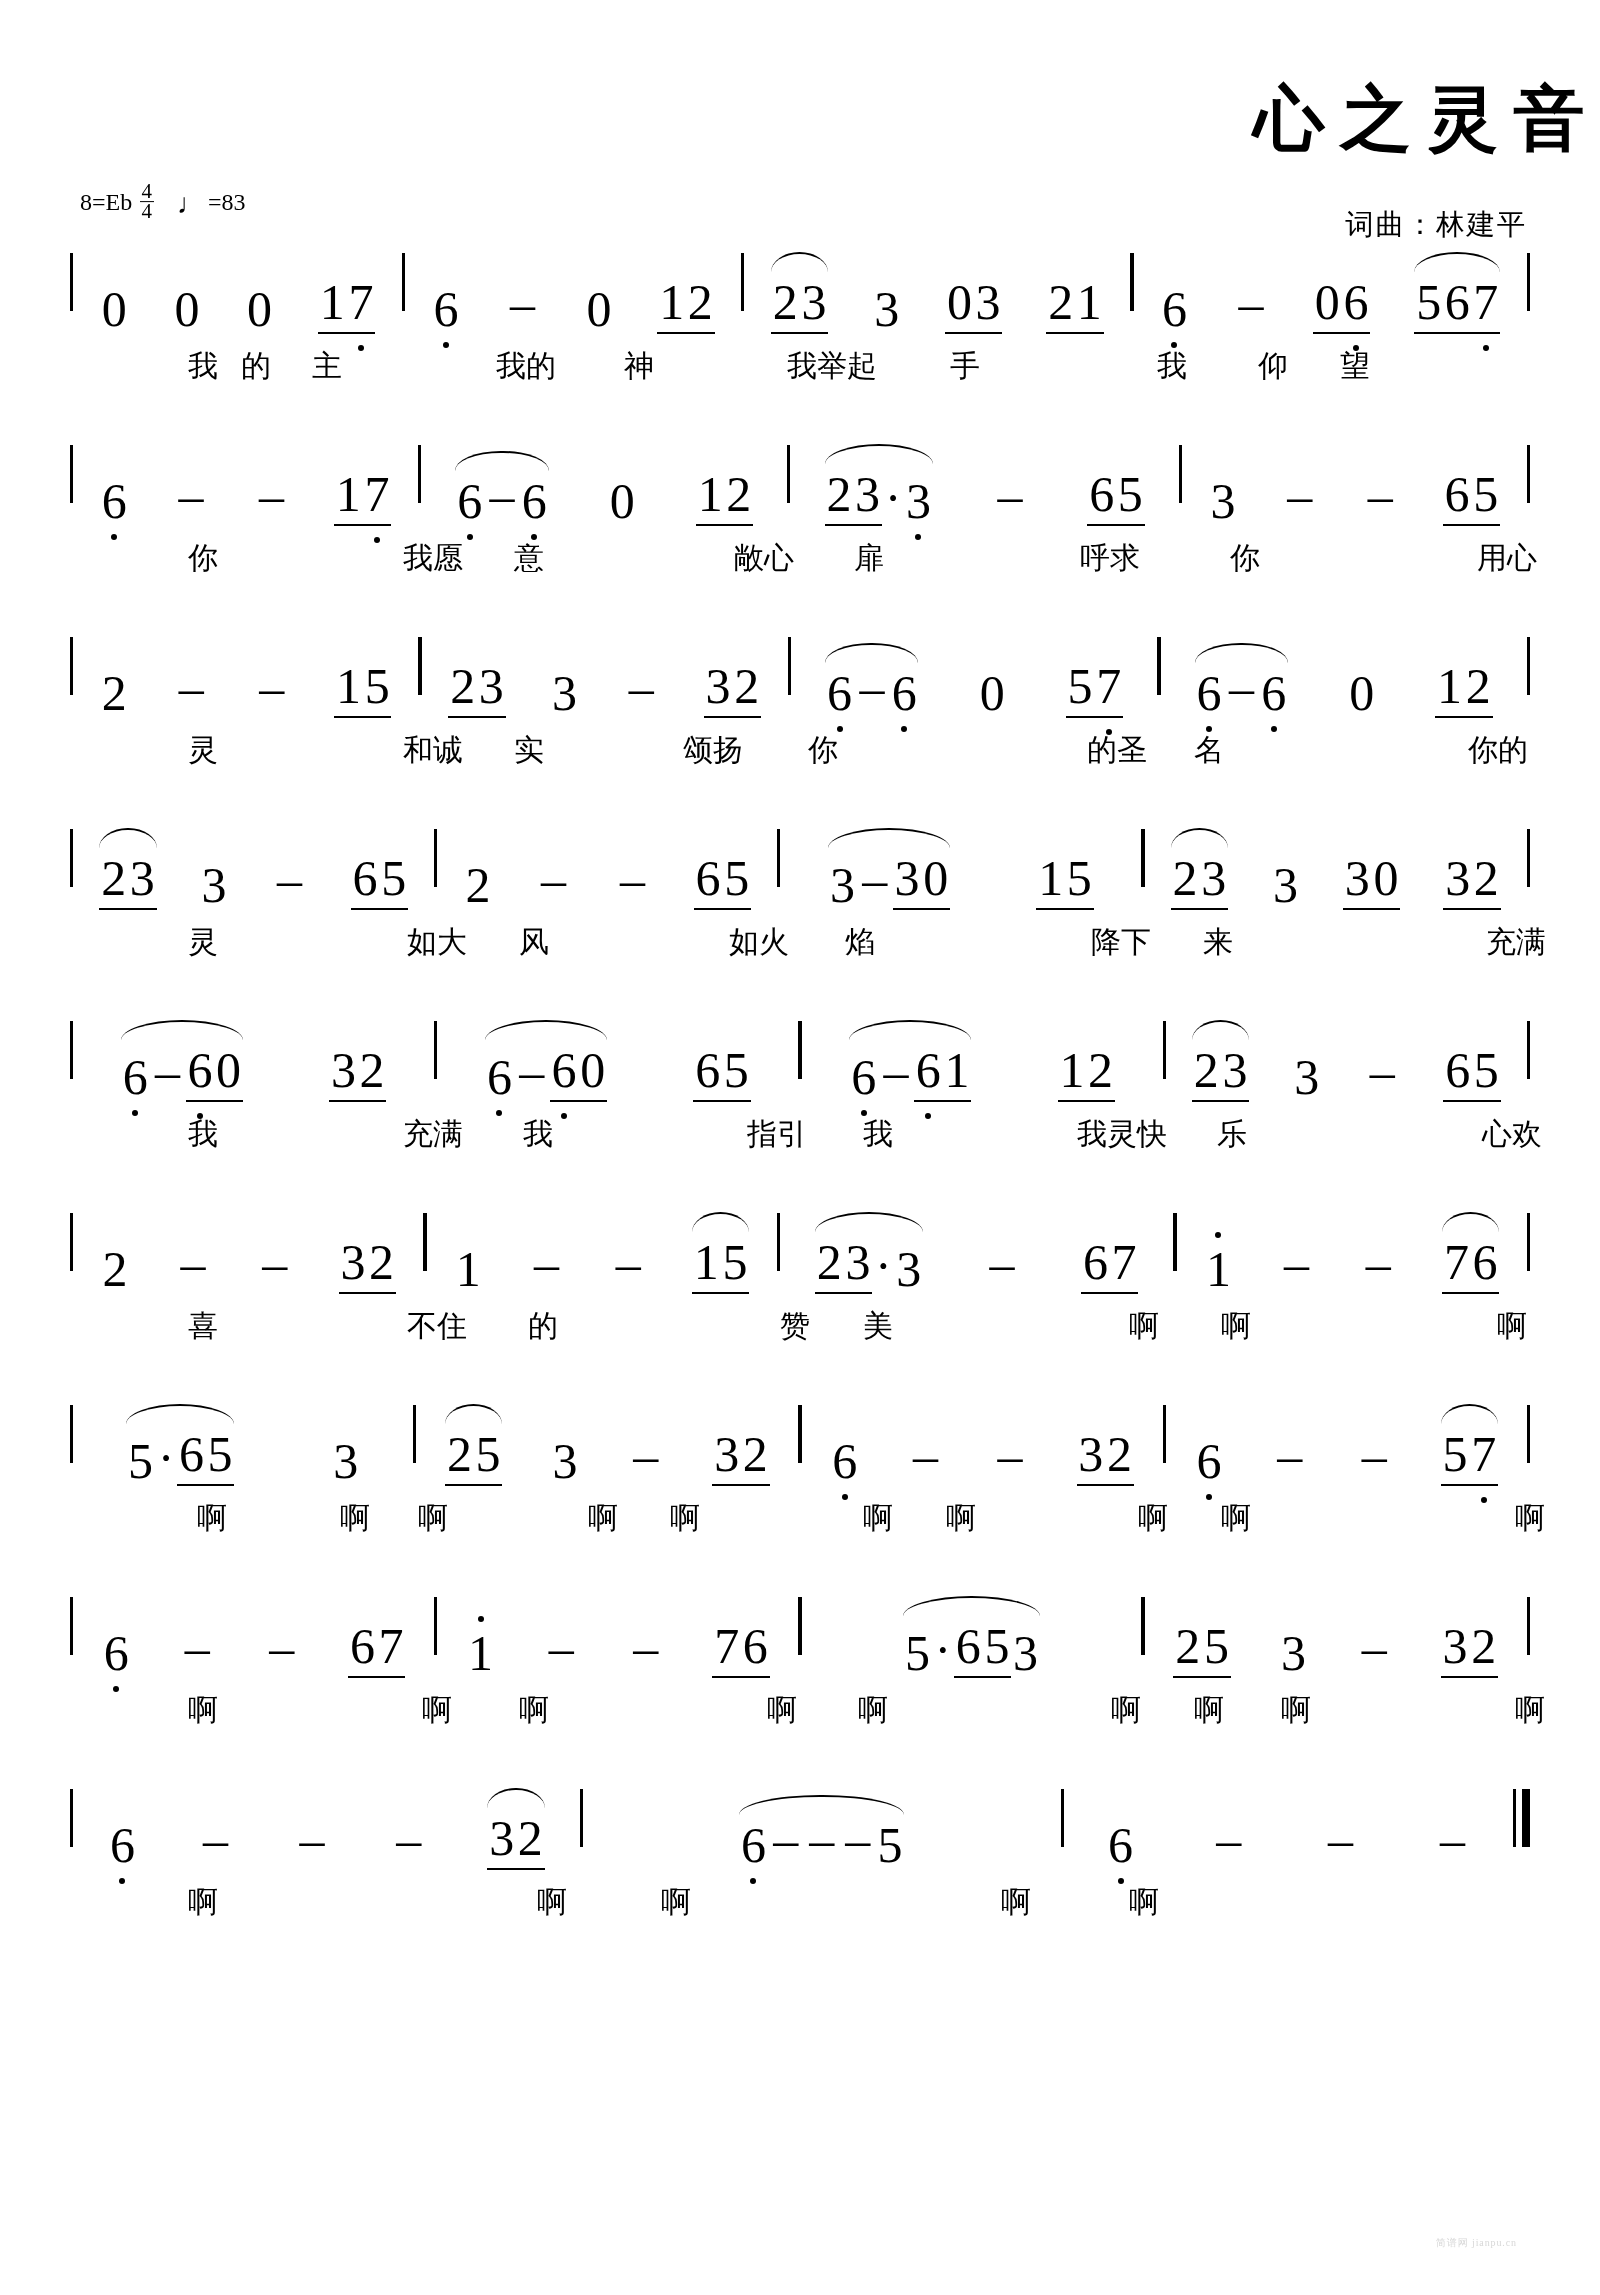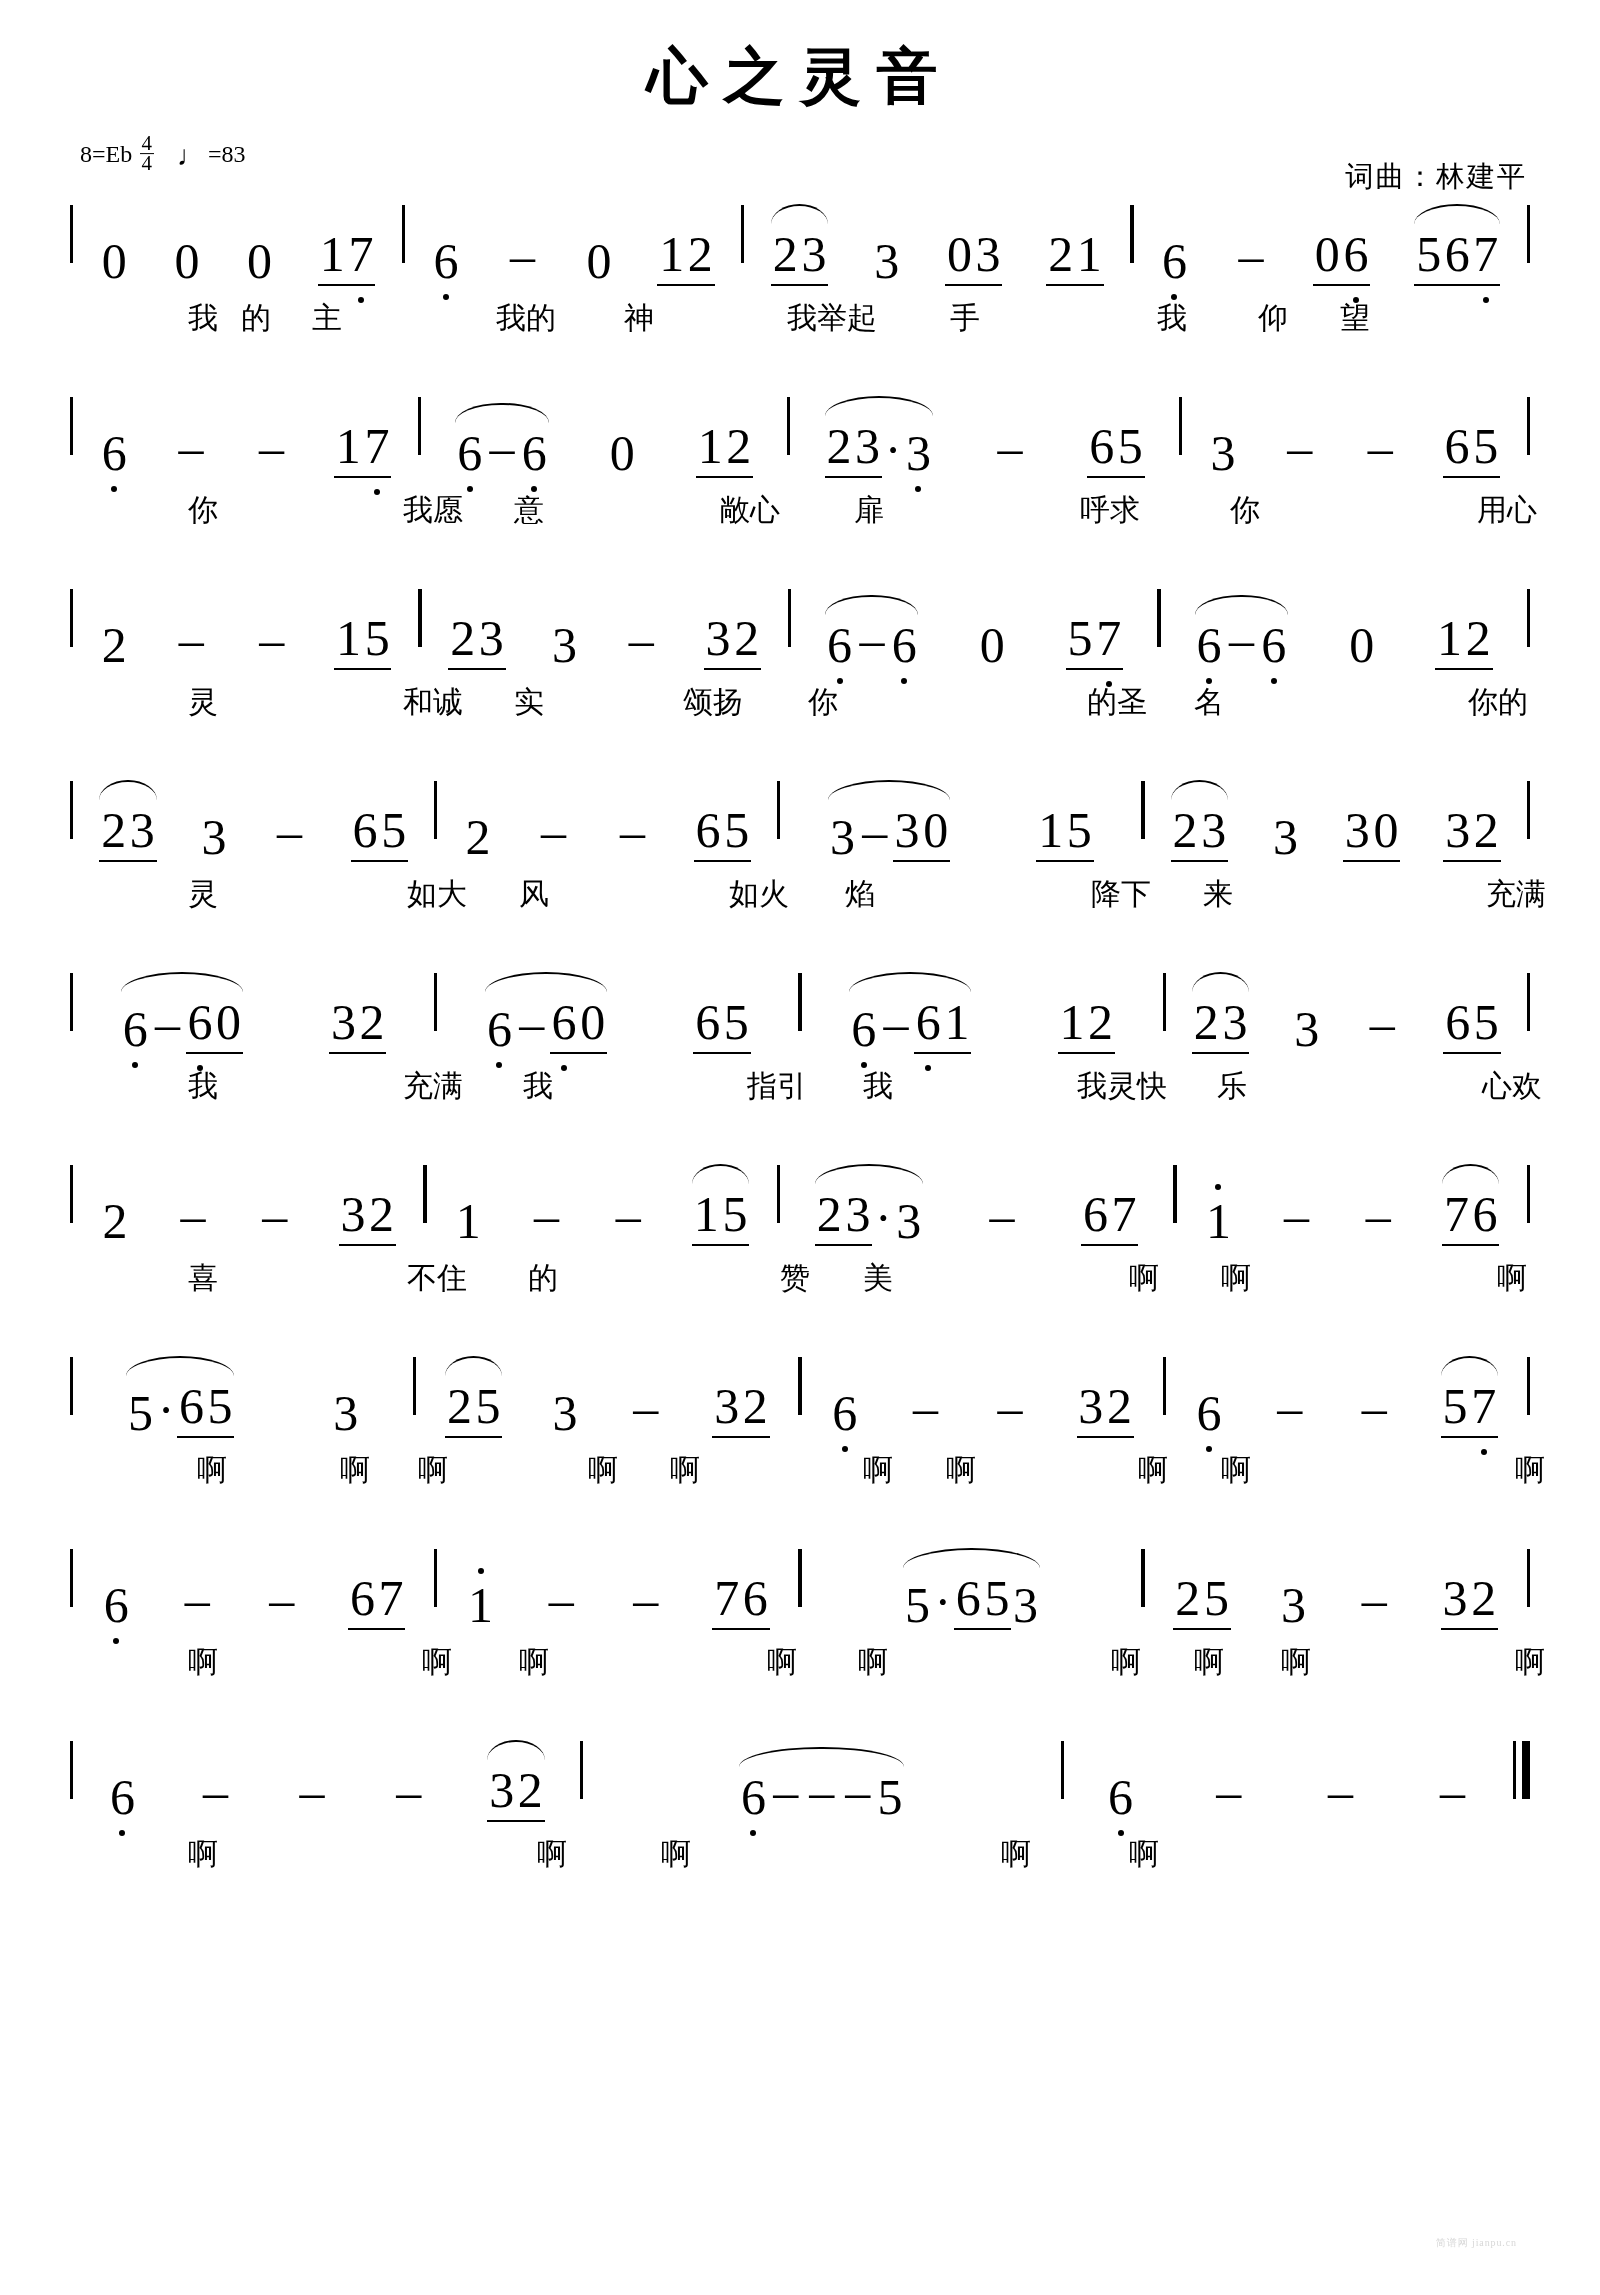--- a/index.html
+++ b/index.html
@@ -16,27 +16,27 @@
     overflow: hidden;
   }
   .sheet {
     position: relative;
     width: 1600px;
     height: 2314px;
     box-sizing: border-box;
     padding: 0;
   }
   .title {
-    text-align: center;
+    text-align: right;
     font-family: "Liberation Serif", serif;
-    font-size: 61px;
+    font-size: 71px;
     letter-spacing: 15.6px;
     font-weight: 700;
     margin: 0;
-    padding-top: 46px;
+    padding-top: 84px;
     line-height: 1;
   }
   .meta-row {
     position: relative;
     height: 87px;
   }
   .key-tempo {
     position: absolute;
     left: 80px;
     top: 27.5px;
@@ -354,21 +354,21 @@
           <span class="note u1">6</span>
             <span class="note u1">5</span>
         </span>
       </div>
       <div class="barline"></div>
     </div>
     <div class="lyrics">
       <span class="lyr" style="left:133px">你</span>
       <span class="lyr" style="left:363px">我愿</span>
       <span class="lyr" style="left:459px">意</span>
-      <span class="lyr" style="left:680px">敞心</span>
+      <span class="lyr" style="left:694px">敞心</span>
       <span class="lyr" style="left:799px">扉</span>
       <span class="lyr" style="left:1040px">呼求</span>
       <span class="lyr" style="left:1175px">你</span>
       <span class="lyr" style="left:1437px">用心</span>
     </div>
   </div>
 
   <div class="system">
     <div class="measures">
       <div class="barline"></div>

